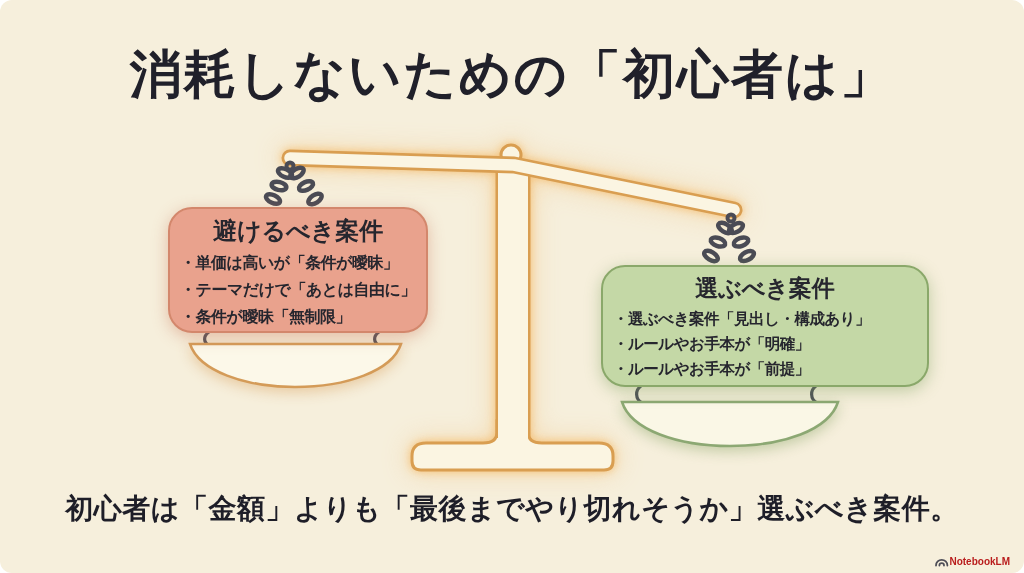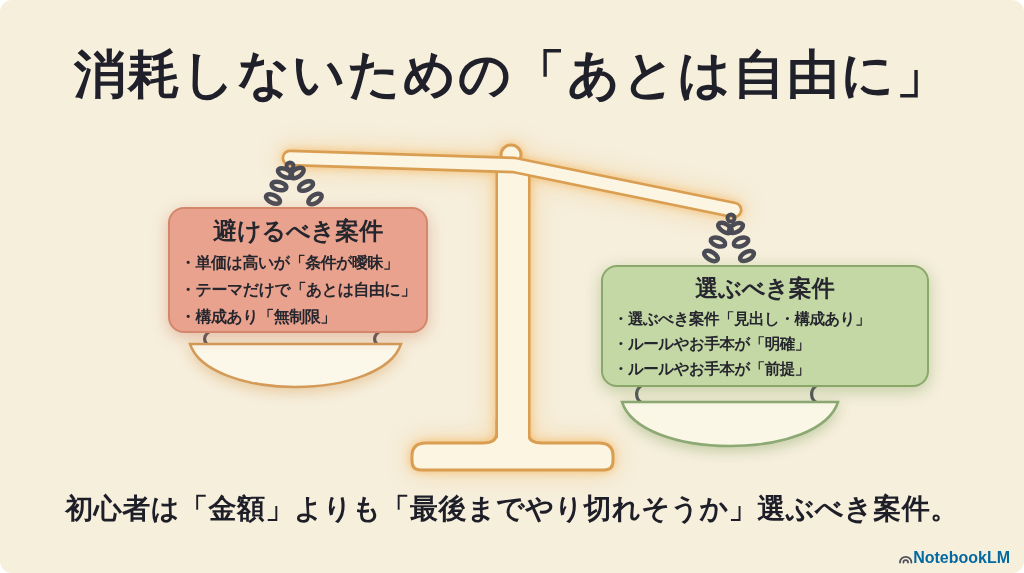--- a/index.html
+++ b/index.html
@@ -5,47 +5,47 @@
   html,body{margin:0;padding:0;background:#ffffff;}
   body{width:1024px;height:573px;position:relative;overflow:hidden;
        font-family:"Liberation Sans","DejaVu Sans",sans-serif;}
   .slide{position:absolute;inset:0;background:#F6EFDC;border-radius:12px;overflow:hidden;}
 
   .main-title{position:absolute;top:42px;left:0;width:1024px;text-align:center;
       font-size:52px;font-weight:900;letter-spacing:2px;color:#20202A;line-height:1.25;}
 
   .scale-svg{position:absolute;inset:0;width:1024px;height:573px;}
 
-  .card{position:absolute;border-radius:16px;box-sizing:border-box;color:#26262E;}
+  .card{position:absolute;border-radius:24px;box-sizing:border-box;color:#26262E;}
   .card-avoid{left:168px;top:207px;width:260px;height:126px;
       background:#E9A28D;border:2.5px solid #D3876C;
       box-shadow:0 4px 16px rgba(205,125,95,0.45);}
   .card-choose{left:601px;top:265px;width:328px;height:122px;
       background:#C4D8A6;border:2.5px solid #8AA86A;
       box-shadow:0 4px 16px rgba(125,160,90,0.45);}
   .card h2{margin:6px 0 2px 0;text-align:center;font-weight:900;}
   .card-avoid h2{font-size:24px;}
   .card-choose h2{font-size:23px;}
   .card ul{list-style:none;margin:0;padding:0 8px 16px 10px;}
   .card li{font-weight:700;white-space:nowrap;letter-spacing:-0.5px;}
   .card-avoid li{font-size:16px;line-height:27px;}
   .card-choose li{font-size:15.5px;line-height:25px;}
 
   .conclusion{position:absolute;top:490px;left:0;width:1024px;text-align:center;
       font-size:28px;font-weight:900;letter-spacing:0.5px;color:#1E1E28;}
 
   .watermark{position:absolute;right:14px;bottom:6px;display:flex;align-items:center;
-      color:#0369a1;font-size:16px;font-weight:600;}
+      color:#b91c1c;font-size:10px;font-weight:600;}
 </style>
 </head>
 <body>
 
 <div class="slide">
 
-  <div class="main-title">消耗しないための「あとは自由に」</div>
+  <div class="main-title">消耗しないための「初心者は」</div>
 
   <svg class="scale-svg" viewBox="0 0 1024 573" aria-hidden="true">
 
     <g style="filter:drop-shadow(0 0 5px rgba(243,186,104,0.85)) drop-shadow(0 0 13px rgba(243,186,104,0.40));">
 
       <path d="M497,420 L497,432 Q497,443 483,443 L426,443 Q412,443 412,456 L412,461
                Q412,470 421,470 L604,470 Q613,470 613,461 L613,456 Q613,443 599,443
                L542,443 Q528,443 528,432 L528,420 Z" fill="#FBF5E2" stroke="#D99E51" stroke-width="3" stroke-linejoin="round"></path>
 
       <circle cx="511" cy="155" r="10" fill="#FBF5E2" stroke="#D99E51" stroke-width="3"></circle>
@@ -87,21 +87,21 @@
 
     <path d="M190,344 L401,344 C392,371 346,387 295,387 C245,387 199,371 190,344 Z" fill="#FCF8E9" stroke="#D49B58" stroke-width="2.5" style="filter:drop-shadow(0 4px 7px rgba(215,155,85,0.45));"></path>
     <path d="M622,402 L838,402 C829,430 783,446 730,446 C678,446 631,430 622,402 Z" fill="#FAF7E6" stroke="#8CA873" stroke-width="2.5" style="filter:drop-shadow(0 4px 7px rgba(130,160,95,0.45));"></path>
   </svg>
 
   <div class="card card-avoid">
     <h2>避けるべき案件</h2>
     <ul>
       <li>・単価は高いが「条件が曖昧」</li>
       <li>・テーマだけで「あとは自由に」</li>
-      <li>・構成あり「無制限」</li>
+      <li>・条件が曖昧「無制限」</li>
     </ul>
   </div>
 
   <div class="card card-choose">
     <h2>選ぶべき案件</h2>
     <ul>
       <li>・選ぶべき案件「見出し・構成あり」</li>
       <li>・ルールやお手本が「明確」</li>
       <li>・ルールやお手本が「前提」</li>
     </ul>

